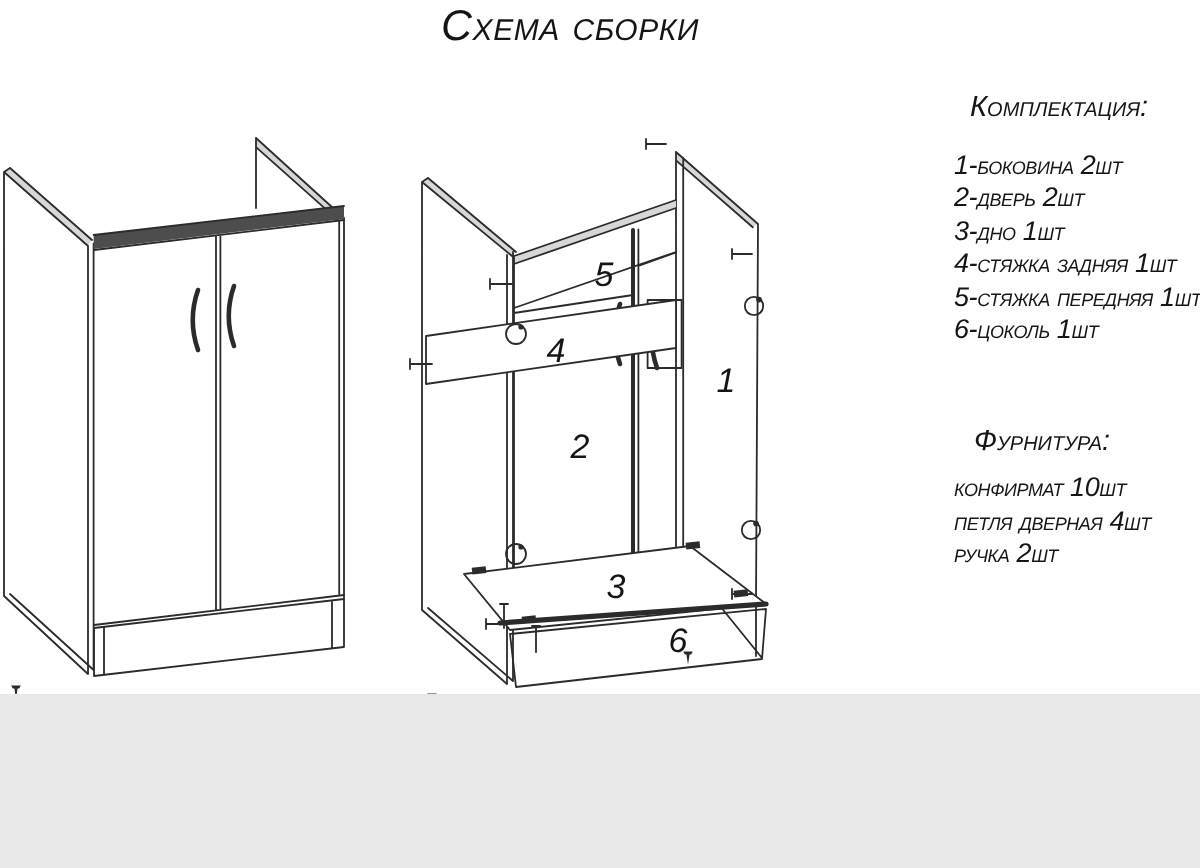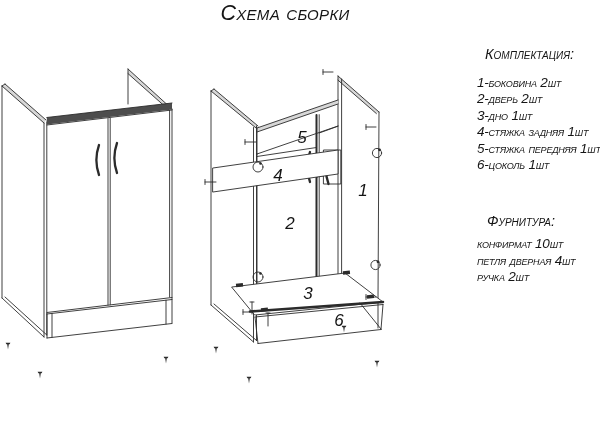--- a/index.html
+++ b/index.html
@@ -1,21 +1,21 @@
 <!DOCTYPE html>
 <html style="--line: #2b2b2b; --text: #151515; --edge-dark: #4d4d4d; --edge-light: #d7d7d7; --background: #ffffff;"><head>
 <meta charset="utf-8">
 <style>
   :root{
     --line:#2b2b2b; --text:#151515; --edge-dark:#4d4d4d; --edge-light:#d7d7d7; --background:#ffffff;
   }
   html,body{margin:0;padding:0;}
   body{background:#e8e8e8;font-family:"Liberation Sans",sans-serif;}
   .page{
-    position:relative;width:600px;height:434px;background:var(--background);
+    position:relative;width:600px;height:347px;background:var(--background);
     overflow:hidden;color:var(--text);
   }
   .page-title{
     position:absolute;left:150px;top:1px;width:270px;text-align:center;
     font-style:italic;font-variant:small-caps;font-size:21.5px;font-weight:500;
     letter-spacing:.3px;color:var(--text);
   }
   .diagram{position:absolute;color:var(--line);}
   .d-left{left:0;top:58px;}
   .d-right{left:195px;top:53px;}

